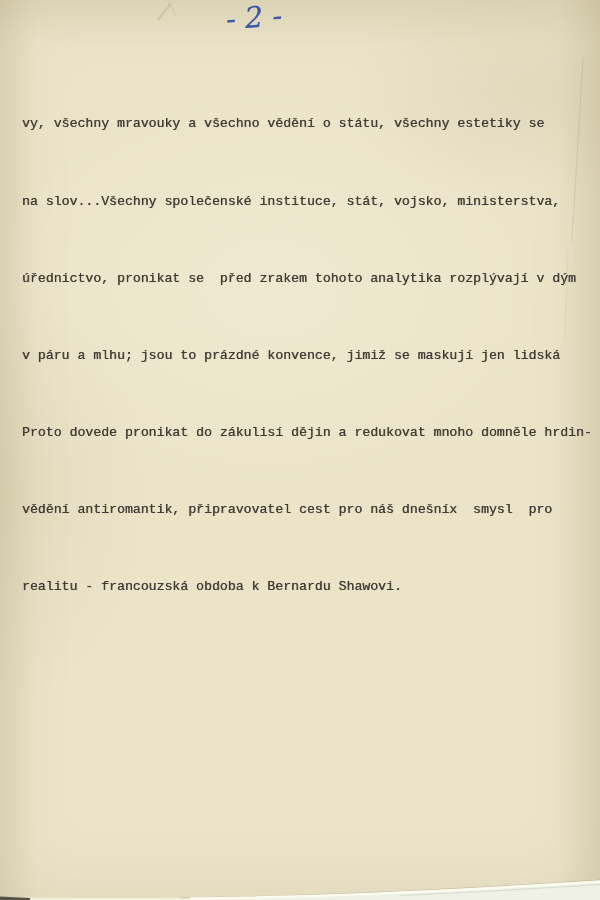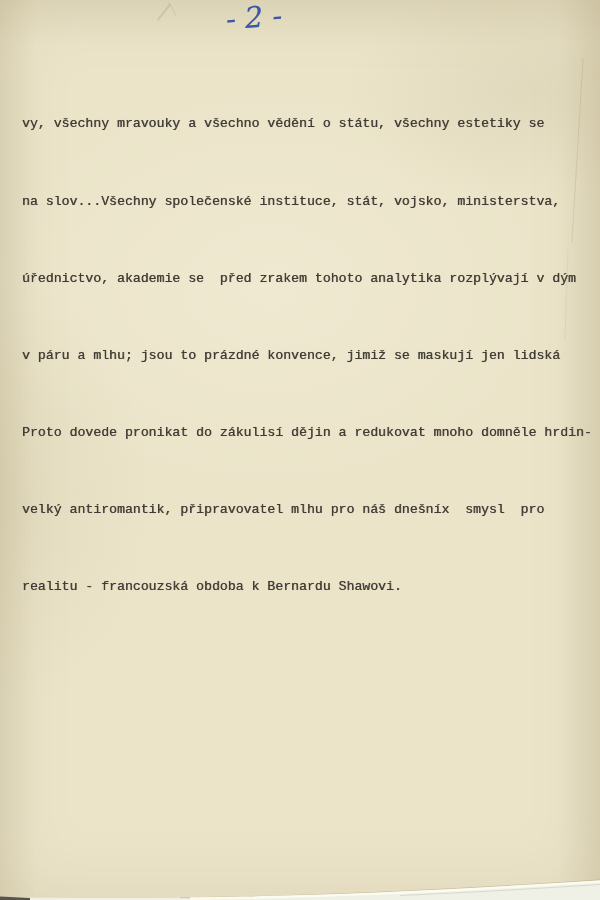--- a/index.html
+++ b/index.html
@@ -73,24 +73,24 @@
   <div class="page-number">-2-</div>
 
   <div class="crease crease-tl-1"></div>
   <div class="crease crease-tl-2"></div>
   <div class="crease crease-right"></div>
   <div class="crease crease-right-2"></div>
 
   <div class="typed-text">
     <div class="line">vy, všechny mravouky a všechno vědění o státu, všechny estetiky se</div>
     <div class="line">na slov...Všechny společenské instituce, stát, vojsko, ministerstva,</div>
-    <div class="line">úřednictvo, akademie se  před zrakem tohoto analytika rozplývají v dým</div>
+    <div class="line">úřednictvo, pronikat se  před zrakem tohoto analytika rozplývají v dým</div>
     <div class="line">v páru a mlhu; jsou to prázdné konvence, jimiž se maskují jen lidská</div>
     <div class="line">Proto dovede pronikat do zákulisí dějin a redukovat mnoho domněle hrdin-</div>
-    <div class="line">velký antiromantik, připravovatel mlhu pro náš dnešníx  smysl  pro</div>
+    <div class="line">vědění antiromantik, připravovatel cest pro náš dnešníx  smysl  pro</div>
     <div class="line">realitu - francouzská obdoba k Bernardu Shawovi.</div>
     
     
     
     
     
     
     
     
     

